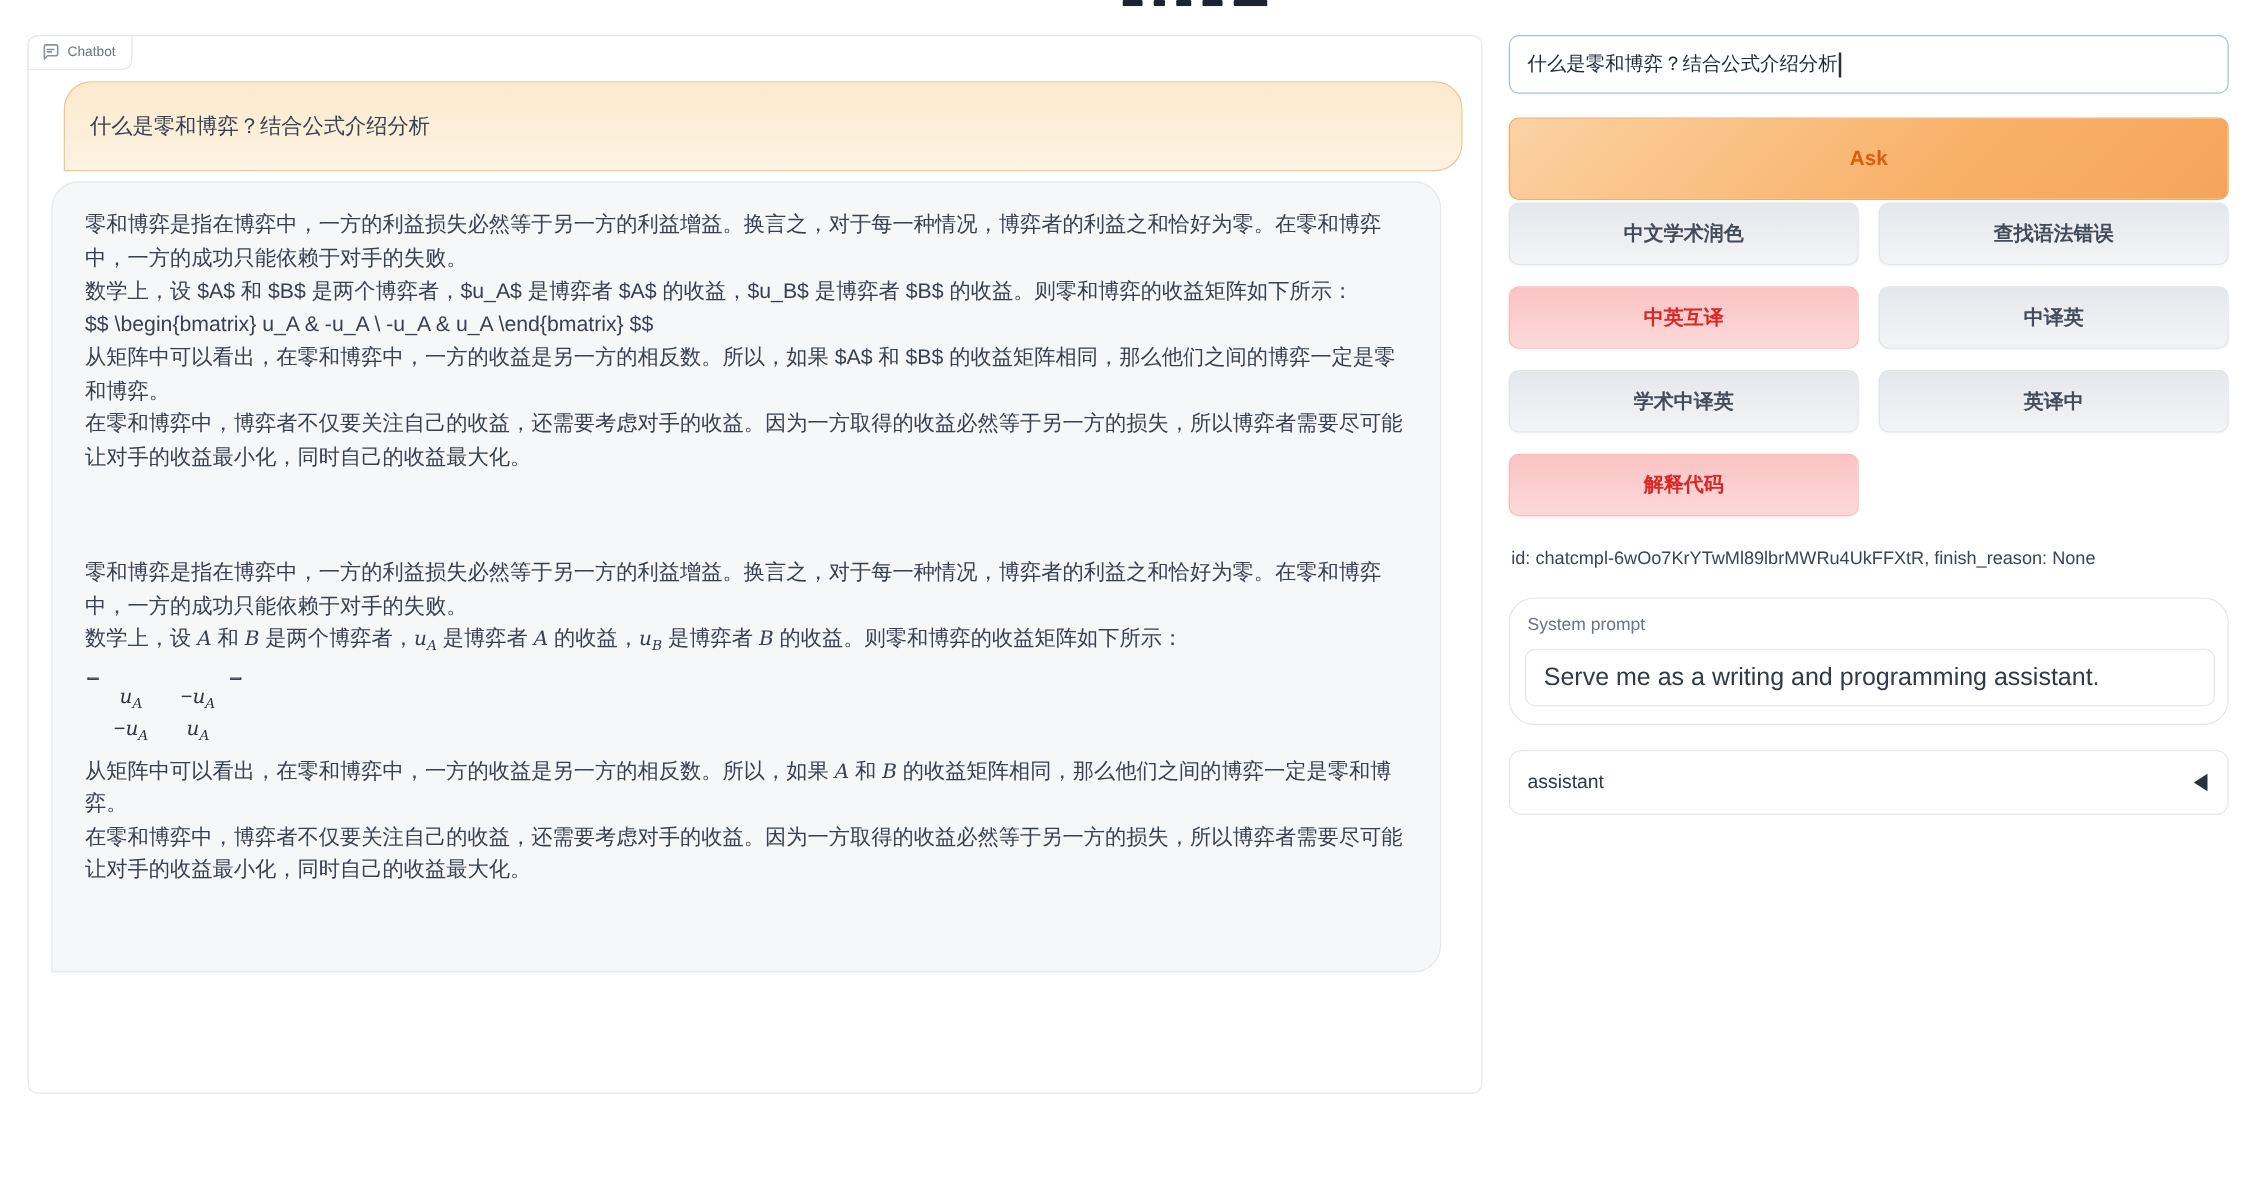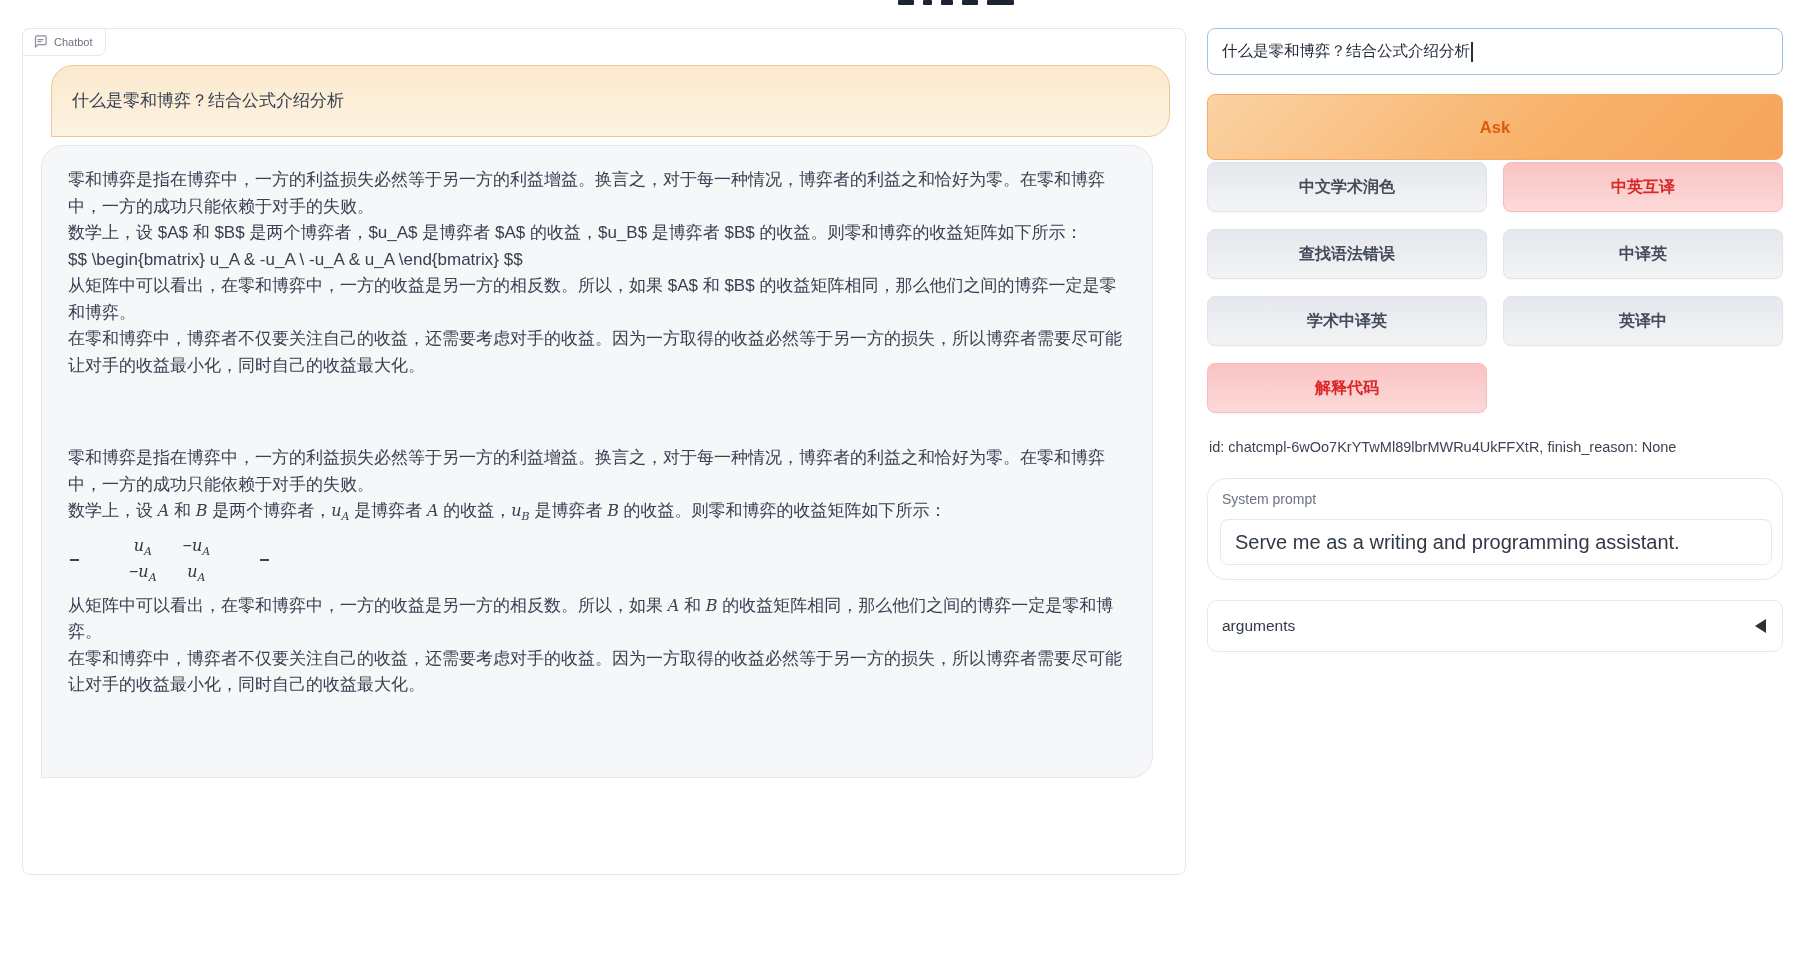--- a/index.html
+++ b/index.html
@@ -26,21 +26,21 @@
               border:1px solid #f0c793; border-radius:22px 22px 22px 0; }
   .msg.bot { left:18px; top:116px; width:1112px; min-height:633px; padding:21px 26px;
              background:#f6f7f9; border:1px solid #e4e7ec; border-radius:22px 22px 22px 0; }
   .msg, .msg p { color:#374151; font-size:17px; line-height:1.56; }
   .msg p.line { margin:0; }
   .block-gap { height:66px; }
 
   i.mi { font-family:"DejaVu Serif","Liberation Serif",serif; font-style:italic; font-size:16px; }
   sub.msub { font-family:"DejaVu Serif","Liberation Serif",serif; font-style:italic; font-size:11px; }
 
-  .matrix { display:inline-flex; align-items:center; margin:5px 0 3px 2px;gap:38px; }
+  .matrix { display:inline-flex; align-items:flex-start; margin:5px 0 3px 2px; }
   .mx-bracket { width:9px; border:1.6px solid #3a424e; }
   .mx-bracket.left  { border-right:none; }
   .mx-bracket.right { border-left:none; }
   .mx-cells { display:grid; grid-template-columns:auto auto; column-gap:26px; row-gap:1px;
               padding:4px 12px; font-size:16px; color:#2f3640; line-height:1.35; }
   .mx-cells .cell { text-align:center; }
 
   
   .right-col { position:absolute; left:1207px; top:0; width:576px; height:961px; }
   .textbox { background:#fff; border:1px solid #e4e7ec; border-radius:8px;
@@ -142,36 +142,36 @@
   <aside class="right-col">
     <div class="textbox query">
       <span>什么是零和博弈？结合公式介绍分析</span>
       <span class="caret"></span>
     </div>
 
     <button class="ask-btn">Ask</button>
 
     <div class="btn-grid" id="btn-grid">
         <button class="act-btn gray">中文学术润色</button>
+        <button class="act-btn gray">查找语法错误</button>
         <button class="act-btn red">中英互译</button>
-        <button class="act-btn gray">查找语法错误</button>
         <button class="act-btn gray">中译英</button>
         <button class="act-btn gray">学术中译英</button>
         <button class="act-btn gray">英译中</button>
         <button class="act-btn red">解释代码</button>
       </div>
 
     <div class="status">id: chatcmpl-6wOo7KrYTwMl89lbrMWRu4UkFFXtR, finish_reason: None</div>
 
     <div class="sys-box">
       <div class="sys-label">System prompt</div>
       <div class="textbox sys-value">
         <span>Serve me as a writing and programming assistant.</span>
       </div>
     </div>
 
     <div class="accordion">
-      <span class="acc-label">arguments</span>
+      <span class="acc-label">assistant</span>
       <span class="tri"></span>
     </div>
   </aside>
 
 </div>
 
 </body></html>

